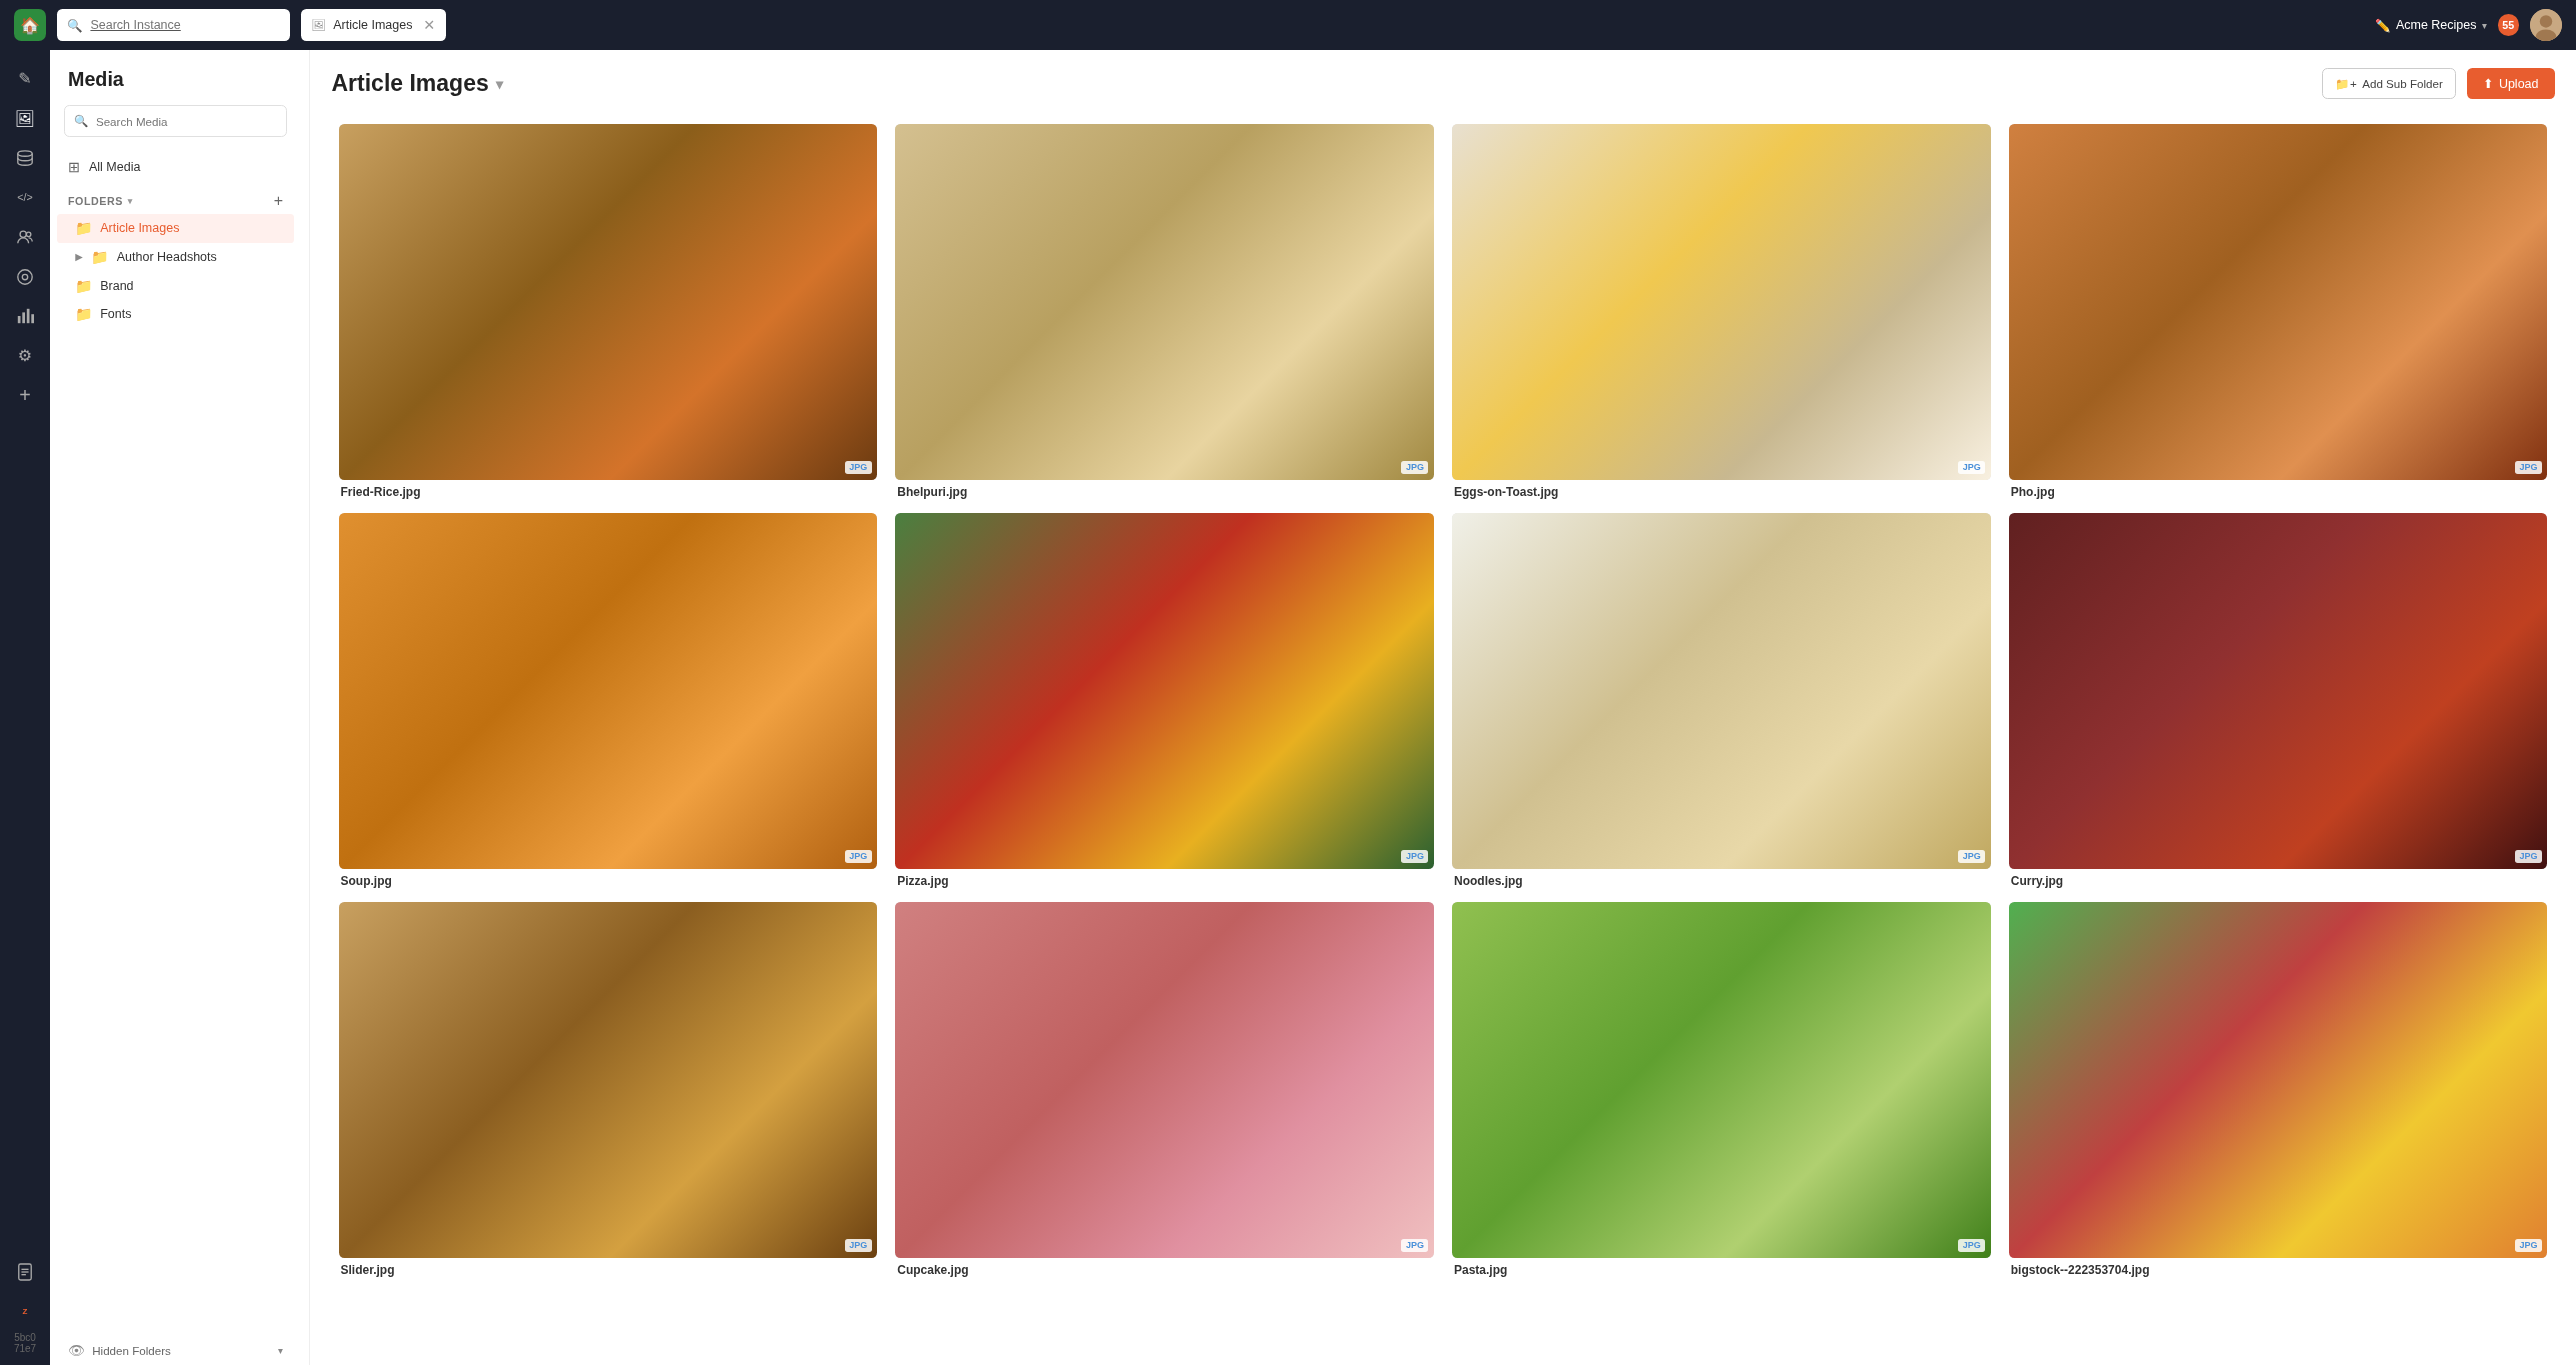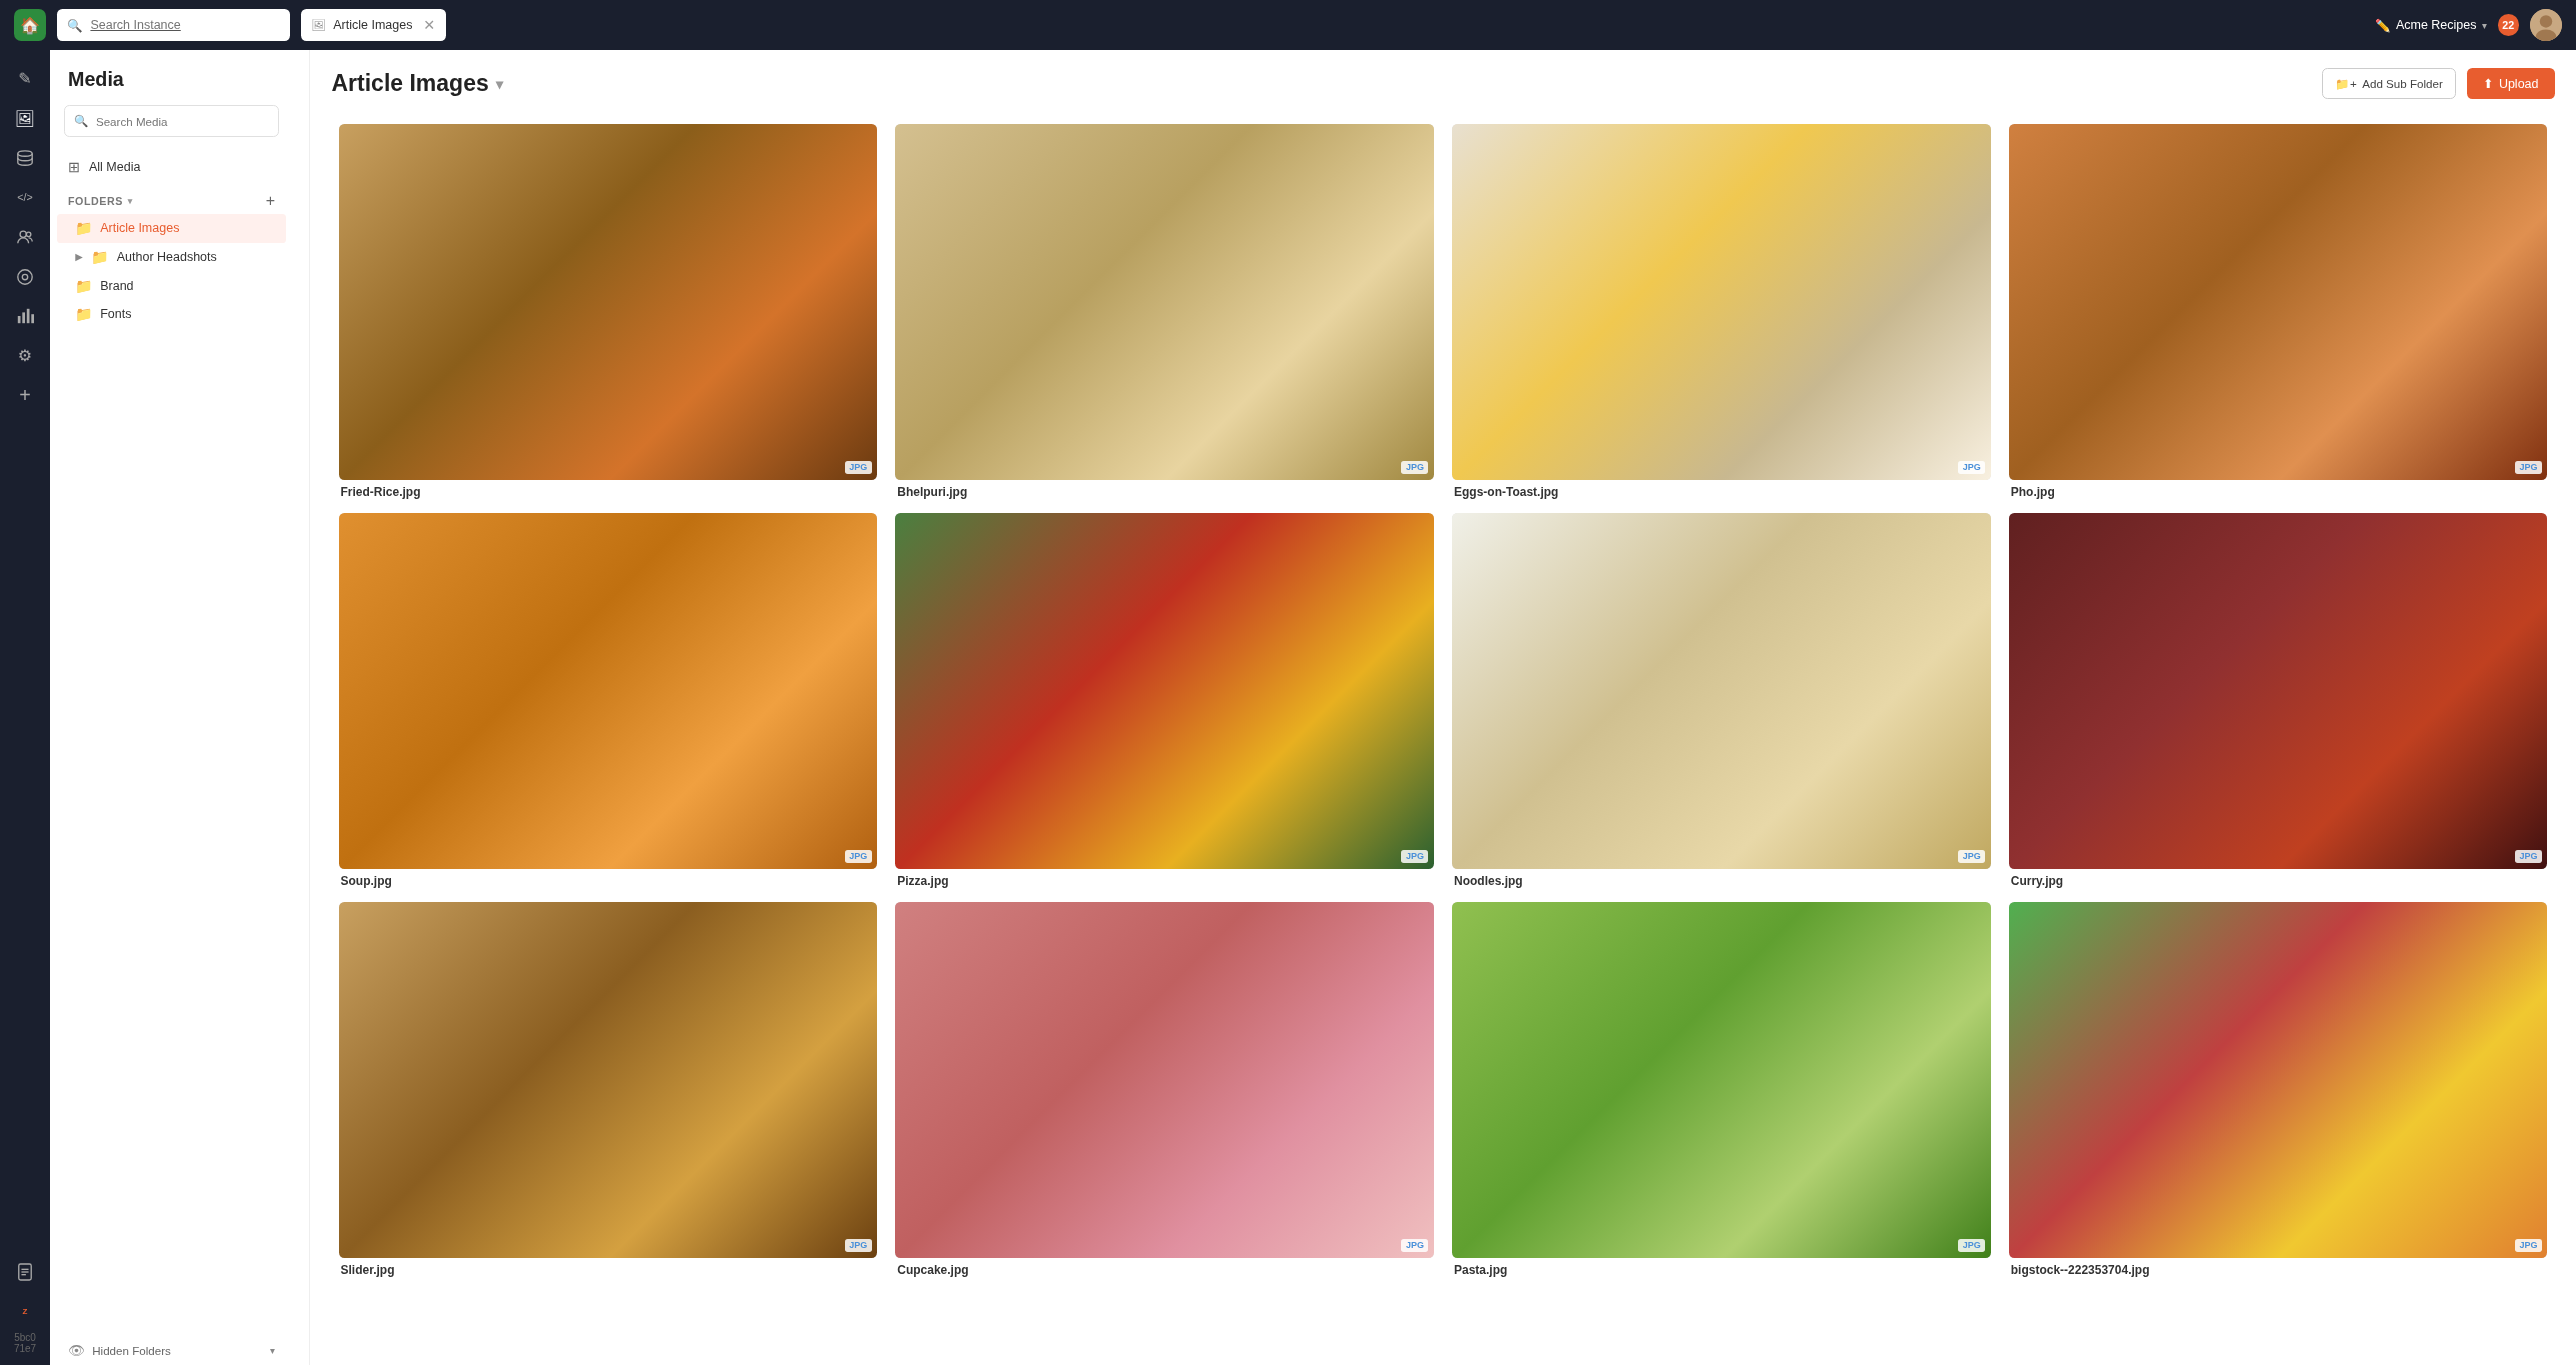--- a/index.html
+++ b/index.html
@@ -137,21 +137,21 @@
     }
 
     
     .left-panel {
       background: #fff;
       width: 260px;
       flex-shrink: 0;
       border-right: 0.9px solid #eee;
       display: flex;
       flex-direction: column;
-      padding: 18px 16px 0 0;
+      padding: 18px 8px 0 0;
     }
     .left-panel-title {
       font-size: 19.7px;
       font-weight: 600;
       color: #222;
       padding: 0 18px 14.3px 18px;
     }
     .search-media-wrapper {
       margin: 0 14.3px 14.3px 14.3px;
       border: 0.9px solid #e0e0e0;
@@ -325,21 +325,21 @@
     <span class="tab-close">✕</span>
   </div>
 
   <div class="topbar-right">
     <div class="instance-name">
       <span class="instance-edit">✏️</span>
       <span>Acme Recipes</span>
       <span class="chevron-down">▾</span>
     </div>
     <div class="notif-badge">
-      <span>22</span>
+      <span>55</span>
     </div>
     <div class="avatar">
       <svg viewBox="0 0 36 36" xmlns="http://www.w3.org/2000/svg">
         <circle cx="18" cy="18" r="18" fill="#c8a882"></circle>
         <circle cx="18" cy="14" r="7" fill="#a07850"></circle>
         <ellipse cx="18" cy="32" rx="12" ry="9" fill="#a07850"></ellipse>
       </svg>
     </div>
   </div>
 </div>

